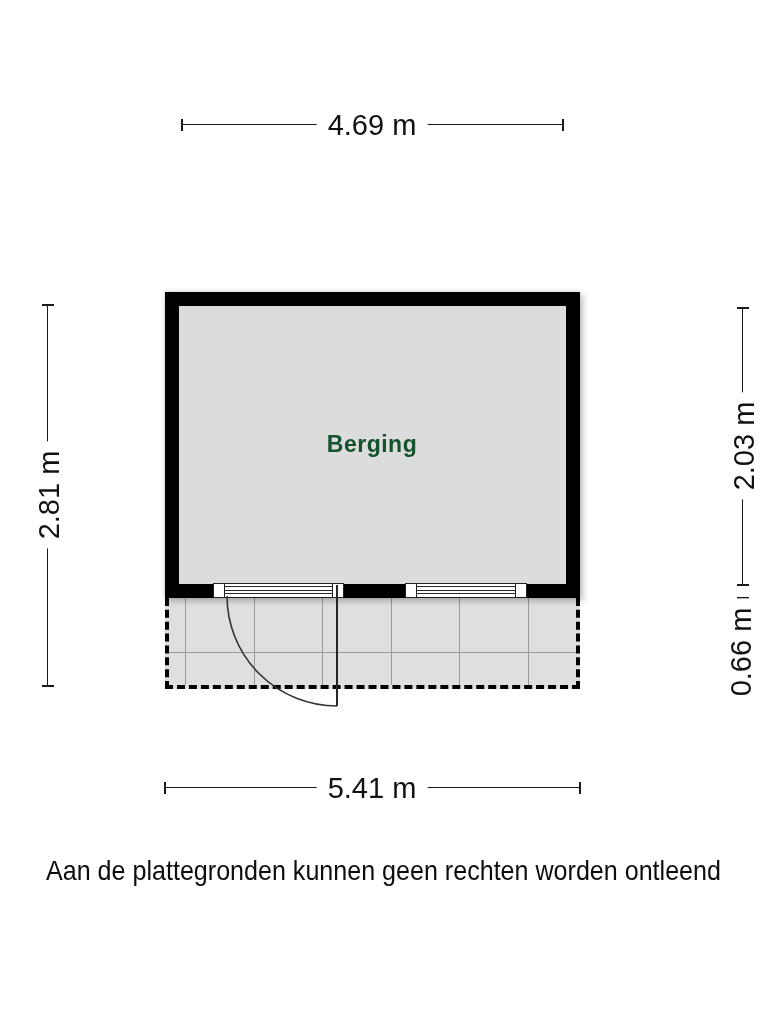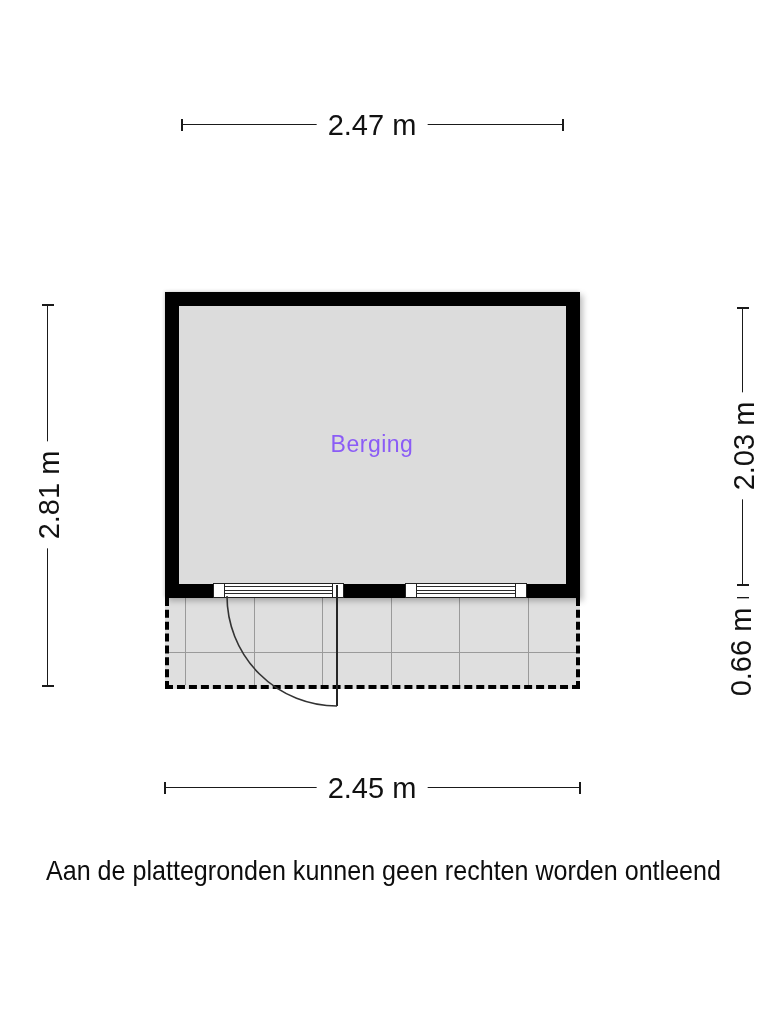--- a/index.html
+++ b/index.html
@@ -25,21 +25,21 @@
   }
   .dim-label.rot{transform:translate(-50%,-50%) rotate(-90deg); padding:0 9px;}
   
   .room{
     position:absolute; left:165px; top:292px; width:415px; height:306px;
     box-sizing:border-box; border:14px solid var(--wall); background:var(--room-fill);
     box-shadow:3px 3px 6px rgba(0,0,0,0.25), -1px -1px 3px rgba(0,0,0,0.12);
   }
   .room-label{
     position:absolute; left:372px; top:444px; transform:translate(-50%,-50%);
-    font-size:23px; color:#8b5cf6; letter-spacing:0.5px;
+    font-size:23px; color:#14532d; letter-spacing:0.5px;font-weight:bold;
   }
   
   .window{position:absolute; top:583px; height:15px; display:flex; box-sizing:border-box; z-index:3;}
   .jamb{width:12px; height:100%; background:#fff; border:1.3px solid #222; box-sizing:border-box;}
   .glazing{
     flex:1; height:100%; box-sizing:border-box; background-color:#fff;
     border-top:1.3px solid #222; border-bottom:1.3px solid #222;
     background-image:repeating-linear-gradient(to bottom, transparent 0 2.4px, #2c2c2c 2.4px 3.4px);
   }
   .window-left{left:213px; width:131px;}
@@ -62,33 +62,33 @@
     transform:scaleX(0.88); transform-origin:center; white-space:nowrap;
   }
   .footer .row{height:35px;}
 </style>
 </head>
 <body>
 
 <div class="canvas">
 
   <div class="dim-h" style="left:182px; top:124px; width:381px;"></div>
-  <span class="dim-label" style="left:372px; top:125px;">2.47 m</span>
+  <span class="dim-label" style="left:372px; top:125px;">4.69 m</span>
 
   <div class="dim-v" style="left:47px; top:305px; height:381px;"></div>
   <span class="dim-label rot" style="left:49px; top:495px;">2.81 m</span>
 
   <div class="dim-v" style="left:742px; top:308px; height:277px;"></div>
   <span class="dim-label rot" style="left:744px; top:446px;">2.03 m</span>
 
   <div class="dim-v" style="left:742px; top:598px; height:91px;"></div>
   <span class="dim-label rot" style="left:741px; top:652px;">0.66 m</span>
 
   <div class="dim-h" style="left:165px; top:787px; width:415px;"></div>
-  <span class="dim-label" style="left:372px; top:788px;">2.45 m</span>
+  <span class="dim-label" style="left:372px; top:788px;">5.41 m</span>
 
   <div class="patio">
     <div class="tile-v" style="left:16px;"></div>
     <div class="tile-v" style="left:84.5px;"></div>
     <div class="tile-v" style="left:153px;"></div>
     <div class="tile-v" style="left:221.5px;"></div>
     <div class="tile-v" style="left:290px;"></div>
     <div class="tile-v" style="left:358.5px;"></div>
     <div class="tile-h" style="top:54px;"></div>
   </div>

